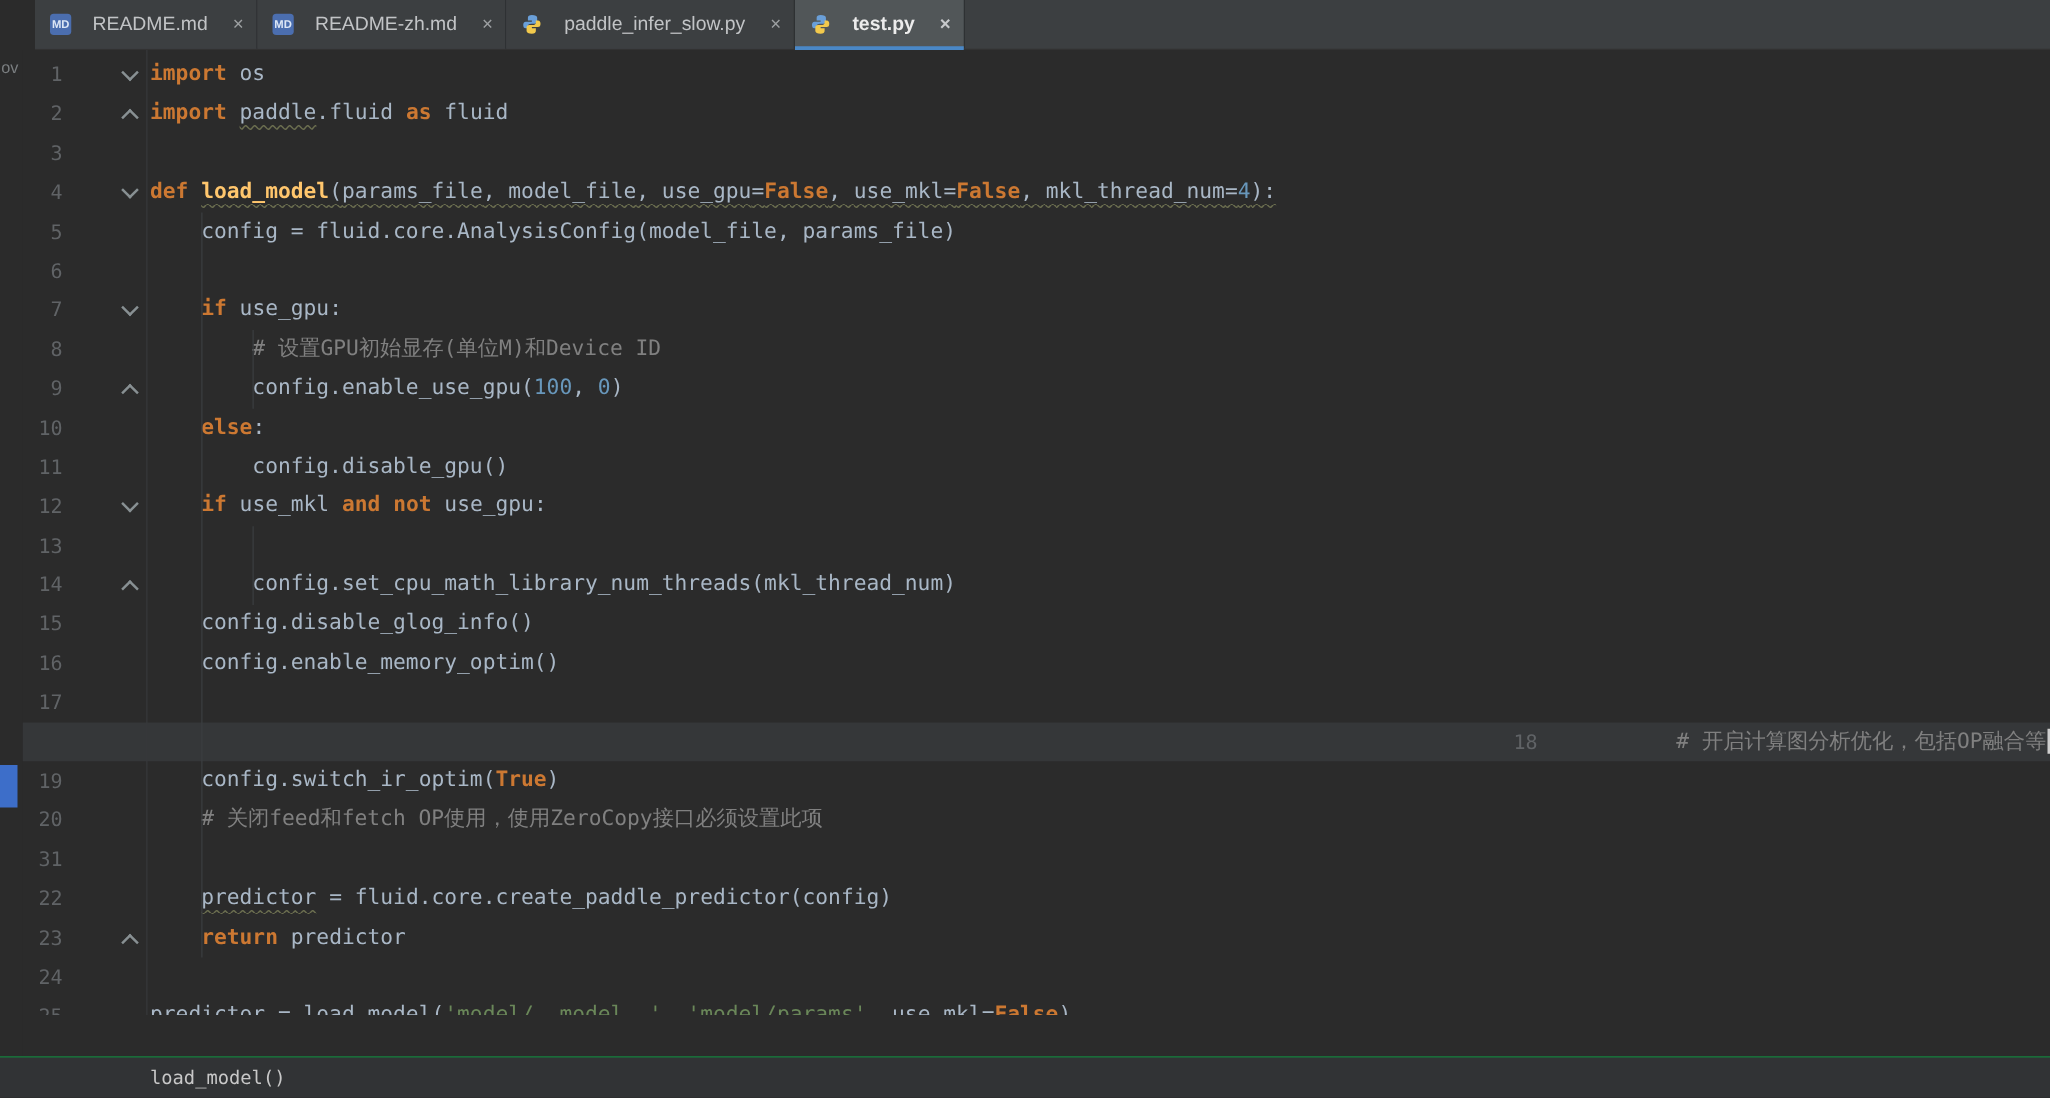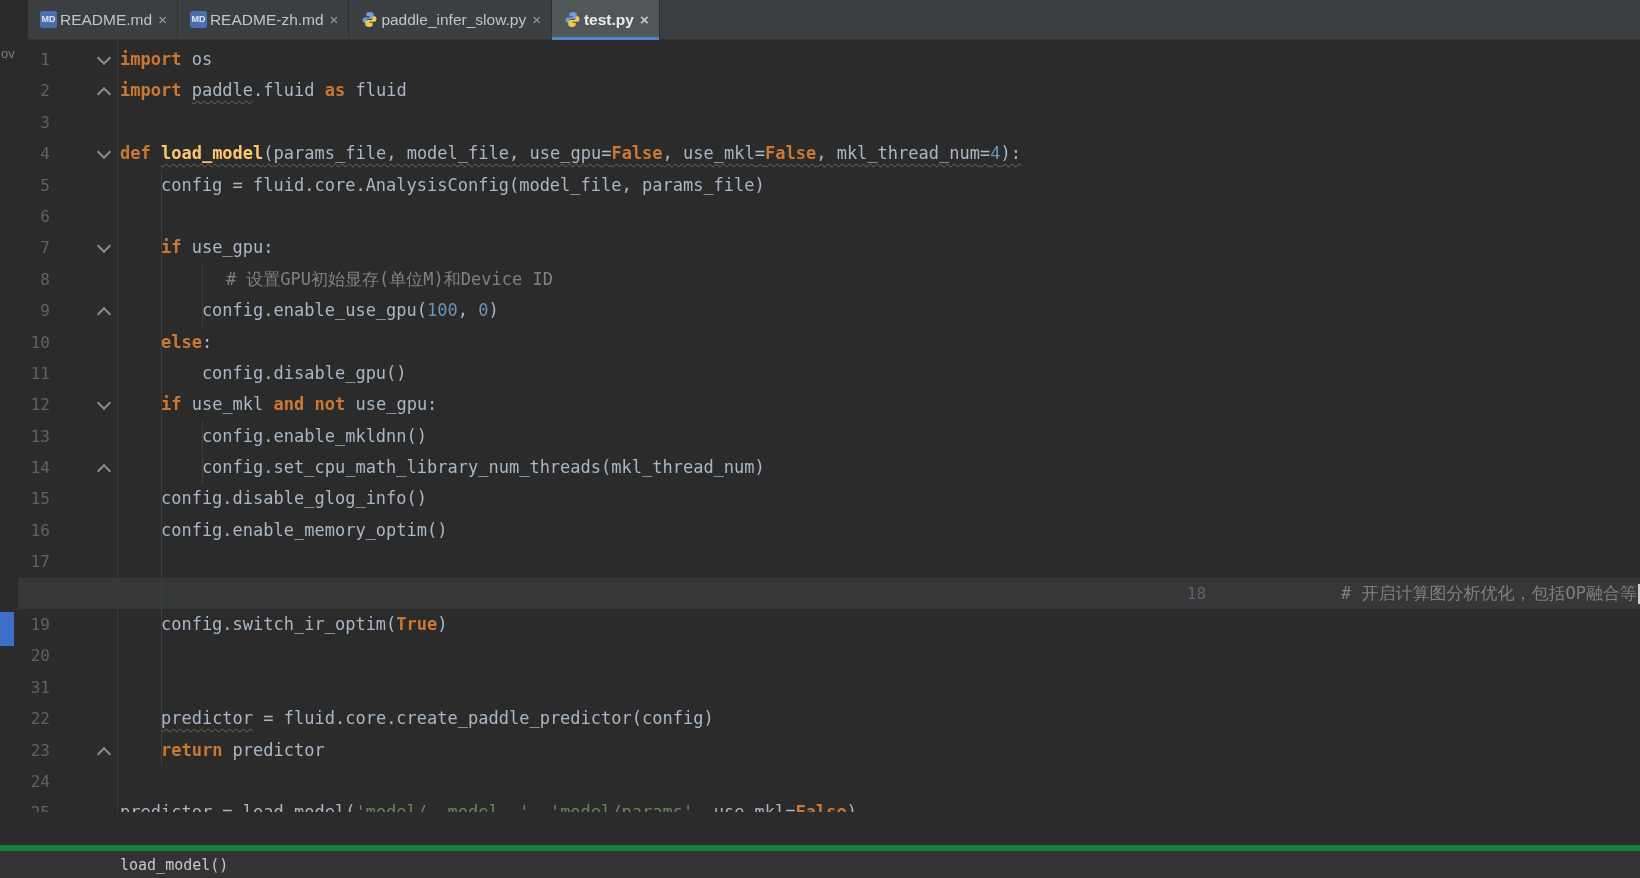--- a/index.html
+++ b/index.html
@@ -29,21 +29,21 @@
     position:absolute;top:0;left:0;right:0;height:40px;
     background:var(--tabbar);
     display:flex;align-items:stretch;
     padding-left:28px;
     border-bottom:1px solid #323232;
   }
   .tabbar-corner{
     position:absolute;left:0;top:0;width:28px;height:40px;background:#2B2B2B;
   }
   .tab{
-    display:flex;align-items:center;gap:3px;
+    display:flex;align-items:center;gap:17px;
     padding:0 10px 0 12px;
     background:var(--tabbar);
     border-right:1px solid #2E3133;
     color:#C2C4C6;
     font-family:"Liberation Sans", sans-serif;
     font-size:15.5px;
     position:relative;
     white-space:nowrap;
   }
   .tab.active{background:var(--tab-active);color:#ECECEC;font-weight:bold;}
@@ -91,39 +91,39 @@
   .fold.down::before,.fold.up::before{
     content:"";position:absolute;left:4px;width:8px;height:8px;
     border-right:2px solid #889093;border-bottom:2px solid #889093;
   }
   .fold.down::before{top:9px;transform:rotate(45deg);}
   .fold.up::before{top:14px;transform:rotate(-135deg);}
   .code{padding-left:3px;}
   .tok.kw{color:var(--kw);font-weight:bold;}
   .tok.fn{color:var(--fn);font-weight:bold;}
   .tok.num{color:var(--num);}
-  .tok.com{color:var(--com);margin-left:24px;}
+  .tok.com{color:var(--com);}
   .tok.str{color:var(--str);}
   .tok.pl{color:var(--pl);}
   .uw{
     text-decoration-line:underline;
     text-decoration-style:wavy;
     text-decoration-color:#6B6E4F;
     text-decoration-thickness:1px;
     text-underline-offset:4px;
   }
   .caret{
     display:inline-block;width:2px;height:20px;background:#CFCFCF;
     vertical-align:middle;margin-left:1px;
   }
 
   
   .bottombar{
     position:absolute;left:0;right:0;bottom:0;height:33px;
-    background:#313335;border-top:6px solid #15803d;
+    background:#313335;border-top:1px solid #15803d;
     display:flex;align-items:center;
     padding-left:120px;
     color:#C8C8C8;font-size:15px;
   }
 </style>
 </head>
 <body>
 
 <div class="tabbar">
   <div class="tabbar-corner"></div>
@@ -176,28 +176,28 @@
       <div class="code-line"><span class="gutter"><span class="ln">3</span><span class="fold"></span></span><span class="code"></span></div>
       <div class="code-line"><span class="gutter"><span class="ln">4</span><span class="fold down"></span></span><span class="code"><span class="tok kw">def </span><span class="tok fn uw">load_model</span><span class="tok pl uw">(</span><span class="tok pl uw">params_file</span><span class="tok pl uw">, </span><span class="tok pl uw">model_file</span><span class="tok pl uw">, </span><span class="tok pl uw">use_gpu</span><span class="tok pl uw">=</span><span class="tok kw uw">False</span><span class="tok pl uw">, </span><span class="tok pl uw">use_mkl</span><span class="tok pl uw">=</span><span class="tok kw uw">False</span><span class="tok pl uw">, </span><span class="tok pl uw">mkl_thread_num</span><span class="tok pl uw">=</span><span class="tok num uw">4</span><span class="tok pl uw">):</span></span></div>
       <div class="code-line"><span class="gutter"><span class="ln">5</span><span class="fold"></span></span><span class="code"><span class="tok pl">    config = fluid.core.AnalysisConfig(model_file, params_file)</span></span></div>
       <div class="code-line"><span class="gutter"><span class="ln">6</span><span class="fold"></span></span><span class="code"></span></div>
       <div class="code-line"><span class="gutter"><span class="ln">7</span><span class="fold down"></span></span><span class="code"><span class="tok pl">    </span><span class="tok kw">if </span><span class="tok pl">use_gpu:</span></span></div>
       <div class="code-line"><span class="gutter"><span class="ln">8</span><span class="fold"></span></span><span class="code"><span class="tok pl">        </span><span class="tok com"># 设置GPU初始显存(单位M)和Device ID</span></span></div>
       <div class="code-line"><span class="gutter"><span class="ln">9</span><span class="fold up"></span></span><span class="code"><span class="tok pl">        config.enable_use_gpu(</span><span class="tok num">100</span><span class="tok pl">, </span><span class="tok num">0</span><span class="tok pl">)</span></span></div>
       <div class="code-line"><span class="gutter"><span class="ln">10</span><span class="fold"></span></span><span class="code"><span class="tok pl">    </span><span class="tok kw">else</span><span class="tok pl">:</span></span></div>
       <div class="code-line"><span class="gutter"><span class="ln">11</span><span class="fold"></span></span><span class="code"><span class="tok pl">        config.disable_gpu()</span></span></div>
       <div class="code-line"><span class="gutter"><span class="ln">12</span><span class="fold down"></span></span><span class="code"><span class="tok pl">    </span><span class="tok kw">if </span><span class="tok pl">use_mkl </span><span class="tok kw">and </span><span class="tok kw">not </span><span class="tok pl">use_gpu:</span></span></div>
-      <div class="code-line"><span class="gutter"><span class="ln">13</span><span class="fold"></span></span><span class="code"><span class="tok pl">        config.enable_mkldnn()</span></span></div>
+      <div class="code-line"><span class="gutter"><span class="ln">13</span><span class="fold"></span></span></div>
       <div class="code-line"><span class="gutter"><span class="ln">14</span><span class="fold up"></span></span><span class="code"><span class="tok pl">        config.set_cpu_math_library_num_threads(mkl_thread_num)</span></span></div>
       <div class="code-line"><span class="gutter"><span class="ln">15</span><span class="fold"></span></span><span class="code"><span class="tok pl">    config.disable_glog_info()</span></span></div>
       <div class="code-line"><span class="gutter"><span class="ln">16</span><span class="fold"></span></span><span class="code"><span class="tok pl">    config.enable_memory_optim()</span></span></div>
       <div class="code-line"><span class="gutter"><span class="ln">17</span><span class="fold"></span></span><span class="code"></span></div>
       <div class="code-line current"><span class="gutter"><span class="ln">18</span><span class="fold"></span></span><span class="code"><span class="tok pl">    </span><span class="tok com"># 开启计算图分析优化，包括OP融合等</span><span class="caret"></span></span></div>
       <div class="code-line"><span class="gutter"><span class="ln">19</span><span class="fold"></span></span><span class="code"><span class="tok pl">    config.switch_ir_optim(</span><span class="tok kw">True</span><span class="tok pl">)</span></span></div>
-      <div class="code-line"><span class="gutter"><span class="ln">20</span><span class="fold"></span></span></div>
+      <div class="code-line"><span class="gutter"><span class="ln">20</span><span class="fold"></span></span><span class="code"><span class="tok pl">    </span><span class="tok com"># 关闭feed和fetch OP使用，使用ZeroCopy接口必须设置此项</span></span></div>
       <div class="code-line"><span class="gutter"><span class="ln">31</span><span class="fold"></span></span></div>
       <div class="code-line"><span class="gutter"><span class="ln">22</span><span class="fold"></span></span><span class="code"><span class="tok pl">    </span><span class="tok pl uw">predictor</span><span class="tok pl"> = fluid.core.create_paddle_predictor(config)</span></span></div>
       <div class="code-line"><span class="gutter"><span class="ln">23</span><span class="fold up"></span></span><span class="code"><span class="tok pl">    </span><span class="tok kw">return </span><span class="tok pl">predictor</span></span></div>
       <div class="code-line"><span class="gutter"><span class="ln">24</span><span class="fold"></span></span><span class="code"></span></div>
       <div class="code-line"><span class="gutter"><span class="ln">25</span><span class="fold"></span></span><span class="code"><span class="tok pl">predictor = load_model(</span><span class="tok str">'model/__model__'</span><span class="tok pl">, </span><span class="tok str">'model/params'</span><span class="tok pl">, use_mkl=</span><span class="tok kw">False</span><span class="tok pl">)</span></span></div>
     </div>
 </div>
 
 <div class="bottombar">
   <span>load_model()</span>

